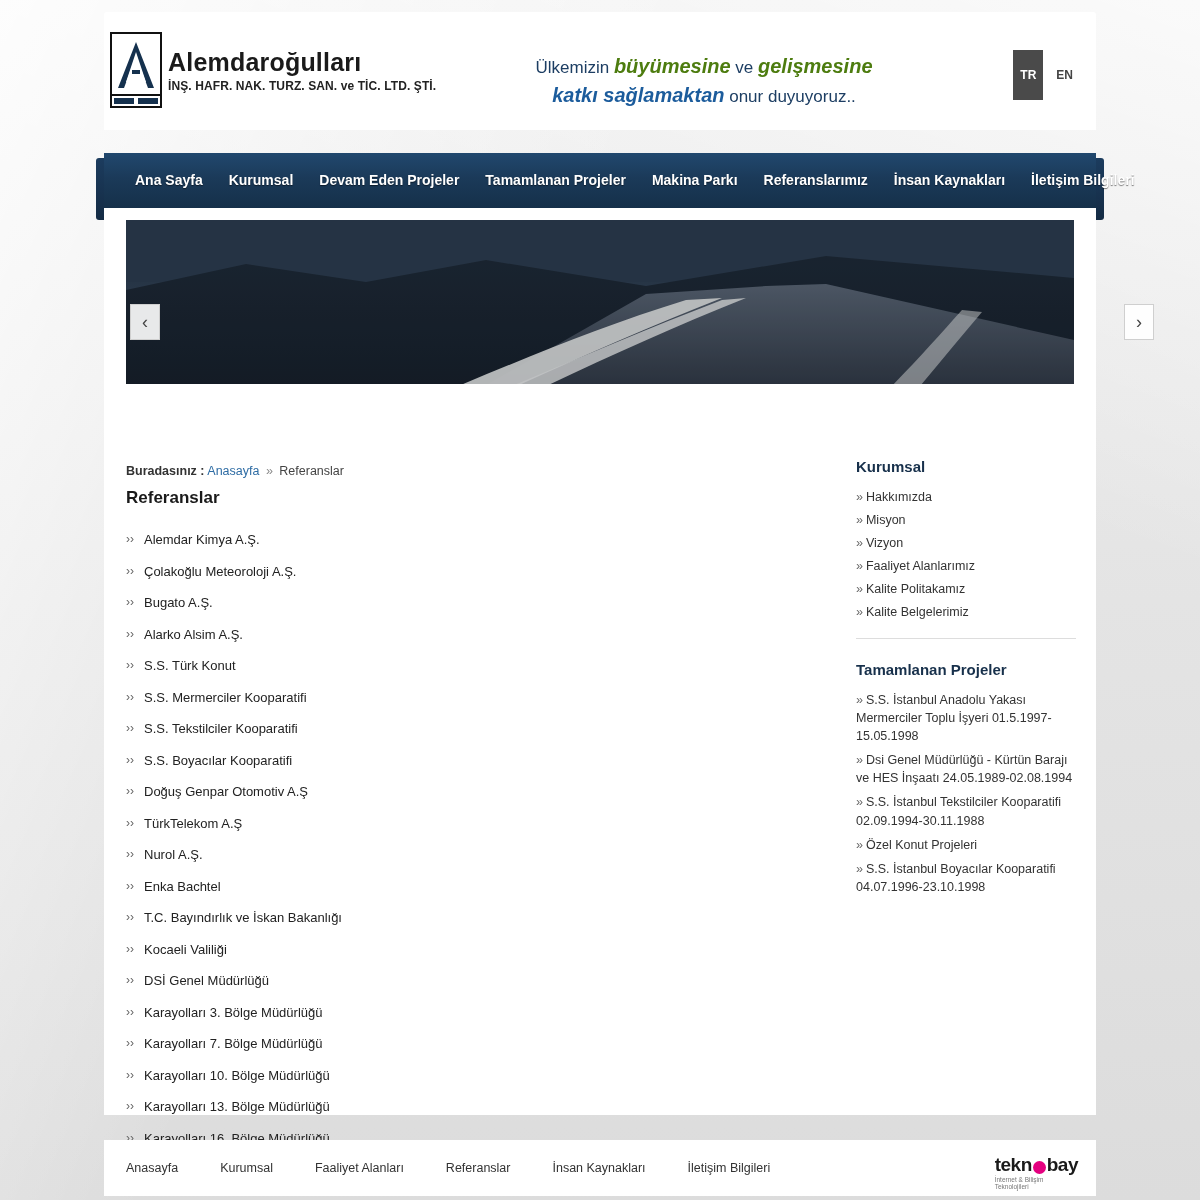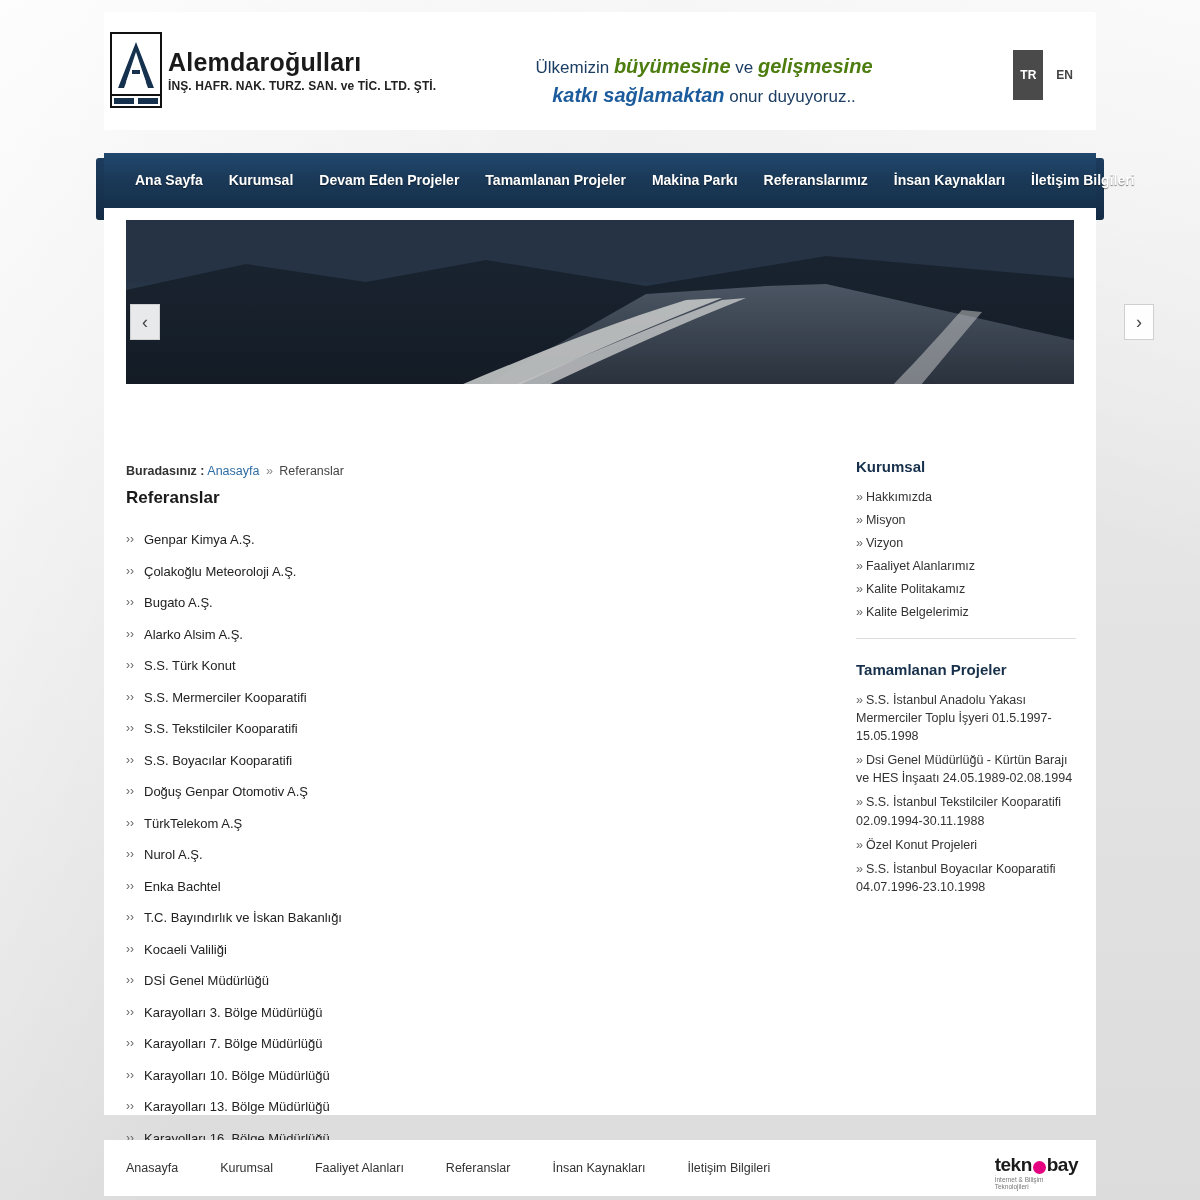--- a/index.html
+++ b/index.html
@@ -238,21 +238,21 @@
     <div class="main-col">
       <div class="breadcrumb">
         <span class="lbl">Buradasınız :</span>
         <a href="#">Anasayfa</a>
         <span class="sep">»</span>
         <span>Referanslar</span>
       </div>
       <div class="page-title">Referanslar</div>
 
       <ul class="ref-list">
-        <li><span class="bul">››</span><span>Genpar Kimya A.Ş.</span></li>
+        <li><span class="bul">››</span><span>Alemdar Kimya A.Ş.</span></li>
         <li><span class="bul">››</span><span>Çolakoğlu Meteoroloji A.Ş.</span></li>
         <li><span class="bul">››</span><span>Bugato A.Ş.</span></li>
         <li><span class="bul">››</span><span>Alarko Alsim A.Ş.</span></li>
         <li><span class="bul">››</span><span>S.S. Türk Konut</span></li>
         <li><span class="bul">››</span><span>S.S. Mermerciler Kooparatifi</span></li>
         <li><span class="bul">››</span><span>S.S. Tekstilciler Kooparatifi</span></li>
         <li><span class="bul">››</span><span>S.S. Boyacılar Kooparatifi</span></li>
         <li><span class="bul">››</span><span>Doğuş Genpar Otomotiv A.Ş</span></li>
         <li><span class="bul">››</span><span>TürkTelekom A.Ş</span></li>
         <li><span class="bul">››</span><span>Nurol A.Ş.</span></li>

